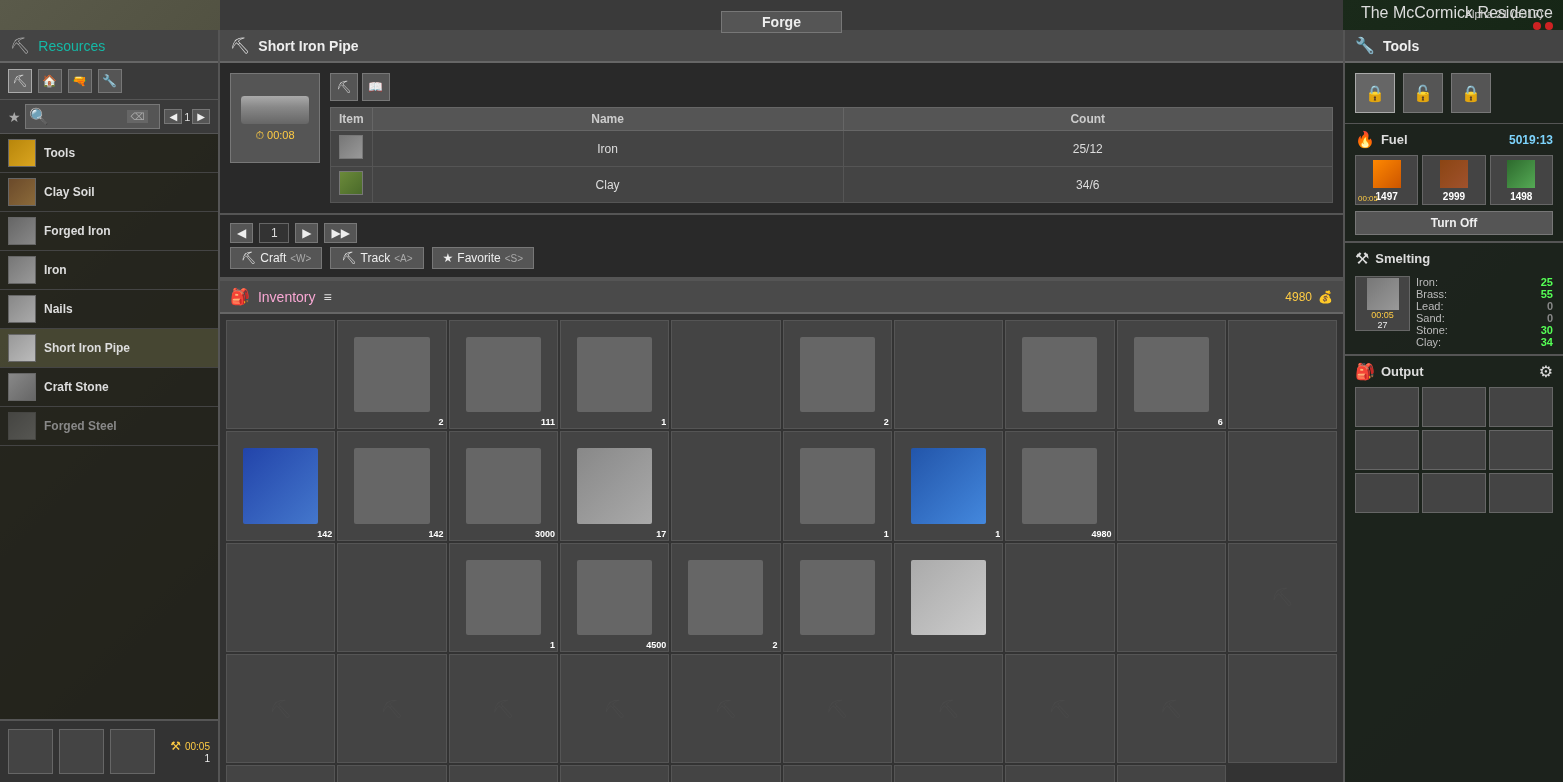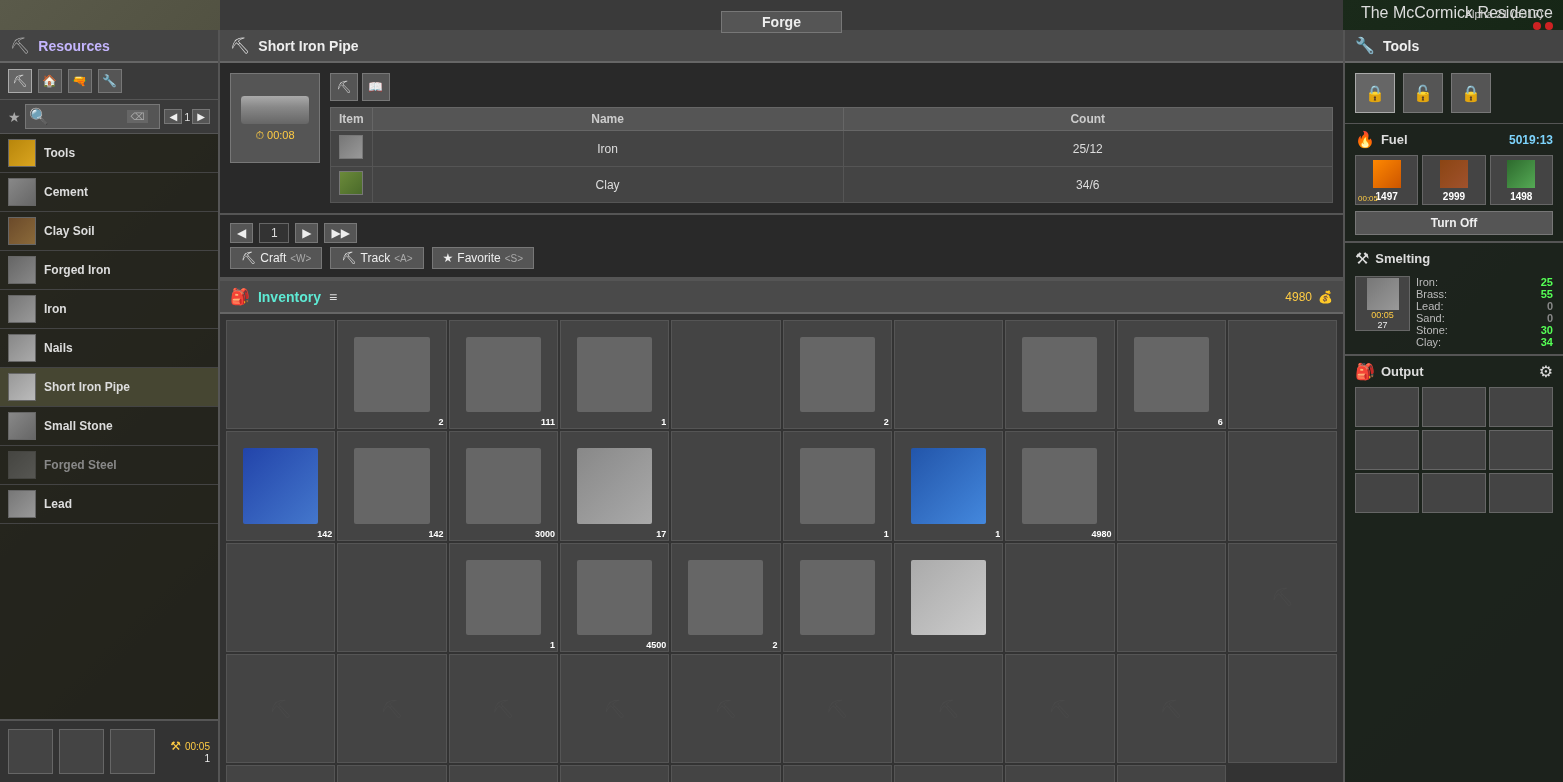--- a/index.html
+++ b/index.html
@@ -101,22 +101,22 @@
       align-items: center;
       gap: 8px;
       border-bottom: 2px solid #666;
     }
     .panel-header-icon {
       font-size: 16px;
       color: #aaa;
     }
     .panel-header-title {
       font-size: 14px;
-      font-weight: bold;
-      color: #c4b5fd;
+      font-weight: normal;
+      color: #14b8a6;
     }
     .resources-toolbar {
       padding: 6px 8px;
       display: flex;
       align-items: center;
       gap: 6px;
       background: #3a3a3a;
       border-bottom: 1px solid #555;
     }
     .toolbar-icon {
@@ -677,24 +677,20 @@
         <button>▶</button>
       </div>
     </div>
 
     <div class="resource-list">
       <div class="resource-item">
         <div class="resource-icon slot-brass"></div>
         <span class="resource-name">Tools</span>
       </div>
       <div class="resource-item">
-        <div class="resource-icon slot-stone"></div>
-        <span class="resource-name">Cement</span>
-      </div>
-      <div class="resource-item">
         <div class="resource-icon" style="background:linear-gradient(135deg,#6b4a2a,#8b6a3a)"></div>
         <span class="resource-name">Clay Soil</span>
       </div>
       <div class="resource-item">
         <div class="resource-icon slot-iron"></div>
         <span class="resource-name">Forged Iron</span>
       </div>
       <div class="resource-item">
         <div class="resource-icon" style="background:linear-gradient(135deg,#777,#999)"></div>
         <span class="resource-name">Iron</span>
@@ -702,29 +698,25 @@
       <div class="resource-item">
         <div class="resource-icon" style="background:linear-gradient(135deg,#888,#aaa)"></div>
         <span class="resource-name">Nails</span>
       </div>
       <div class="resource-item selected">
         <div class="resource-icon" style="background:linear-gradient(135deg,#999,#bbb)"></div>
         <span class="resource-name">Short Iron Pipe</span>
       </div>
       <div class="resource-item">
         <div class="resource-icon slot-stone"></div>
-        <span class="resource-name">Small Stone</span>
+        <span class="resource-name">Craft Stone</span>
       </div>
       <div class="resource-item grayed">
         <div class="resource-icon" style="background:linear-gradient(135deg,#666,#888);opacity:0.5"></div>
         <span class="resource-name color-gray">Forged Steel</span>
-      </div>
-      <div class="resource-item">
-        <div class="resource-icon" style="background:linear-gradient(135deg,#777,#999)"></div>
-        <span class="resource-name">Lead</span>
       </div>
     </div>
 
     <div class="bottom-craft-bar">
       <div class="craft-slot"></div>
       <div class="craft-slot"></div>
       <div class="craft-slot"></div>
       <div style="flex:1; display:flex; flex-direction:column; align-items:flex-end;">
         <div style="display:flex;align-items:center;gap:4px;">
           <span style="font-size:12px;color:#ffcc44;">⚒</span>
@@ -807,21 +799,21 @@
             <span class="shortcut">&lt;S&gt;</span>
           </button>
         </div>
       </div>
     </div>
 
     <div class="inventory-panel">
       <div class="inventory-header">
         <div class="inventory-header-left">
           <span>🎒</span>
-          <span style="font-size:14px;font-weight:bold;color:#5eead4;">Inventory</span>
+          <span style="font-size:14px;font-weight:normal;color:#f9a8d4;">Inventory</span>
           <span style="font-size:14px;cursor:pointer;">≡</span>
         </div>
         <div class="inventory-header-right">
           <span>4980</span>
           <span>💰</span>
         </div>
       </div>
       <div class="inventory-grid">
 
         <div class="inv-slot"></div>

